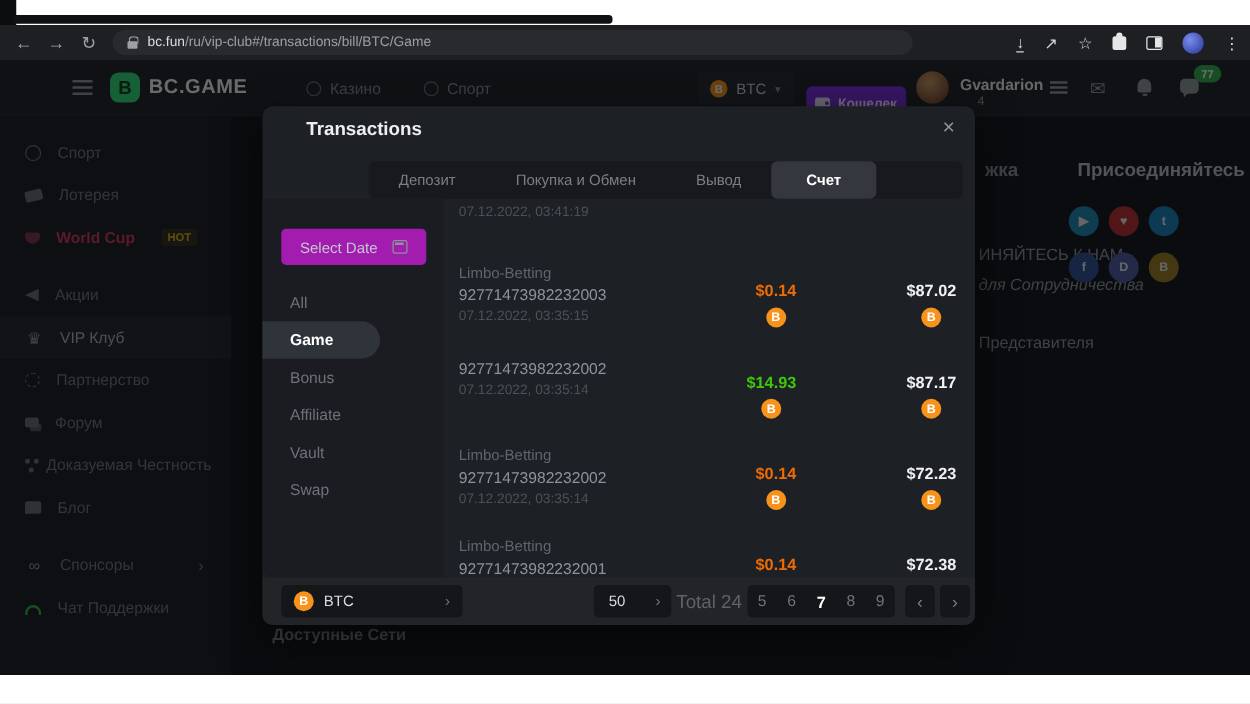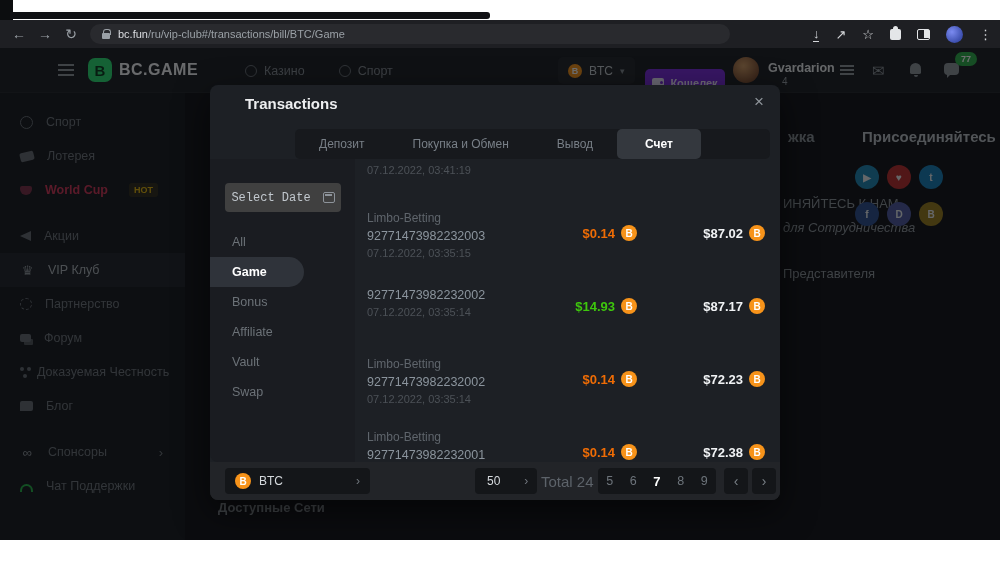--- a/index.html
+++ b/index.html
@@ -84,34 +84,34 @@
 
   
   .overlay { position:absolute; inset:0; background:rgba(6,7,9,.58); z-index:5; }
   .modal { position:absolute; left:210px; top:37px; width:570px; height:415px; background:#1d2025; border-radius:8px; box-shadow:0 12px 34px rgba(0,0,0,.55); z-index:10; }
   .modal-title { position:absolute; left:35px; top:10px; color:#edeef0; font-size:15px; font-weight:bold; }
   .modal-close { position:absolute; right:16px; top:7px; color:#8f959b; font-size:17px; cursor:pointer; }
   .tab-strip { position:absolute; left:85px; top:44px; width:475px; height:30px; background:#17191d; border-radius:5px; display:flex; align-items:center; }
   .tab { height:30px; display:flex; align-items:center; padding:0 24px; color:#787f87; font-size:12px; cursor:pointer; }
   .tab.active { background:#34383e; border-radius:5px; color:#fff; font-weight:bold; padding:0 28px; }
   .filter-col { position:absolute; left:0; top:74px; width:145px; bottom:38px; background:#1a1c21; border-radius:0 0 0 8px; }
-  .select-date { margin:24px 14px 0 15px; height:29px; background:#404040; border-radius:4px; display:flex; align-items:center; justify-content:center; gap:12px; cursor:pointer;font-family:Liberation Mono, monospace; }
+  .select-date { margin:24px 14px 0 15px; height:29px; background:#a21caf; border-radius:4px; display:flex; align-items:center; justify-content:center; gap:12px; cursor:pointer; }
   .select-date-label { color:#c2c8ce; font-size:12px; }
   .cal-ic { position:relative; width:12px; height:11px; border:1.5px solid #8d939a; border-radius:2px; }
   .cal-ic::before { content:""; position:absolute; left:1px; top:1px; width:7px; height:2px; background:#8d939a; }
   .filter-list { margin-top:15px; }
   .filter-item { height:30px; display:flex; align-items:center; padding-left:22px; color:#6c7278; font-size:12.5px; cursor:pointer; }
   .filter-item.active { width:94px; background:#2f333a; border-radius:0 15px 15px 0; color:#fff; font-weight:bold; }
   .tx-list { position:absolute; left:145px; right:0; top:74px; height:303px; overflow:hidden; }
   .partial-date { position:absolute; left:12px; top:5px; color:#4c5157; font-size:11px; }
   .tx-row { position:absolute; left:12px; right:12px; height:60px; }
   .tx-type { color:#5f656c; font-size:12px; line-height:14px; }
   .tx-id { color:#8b949d; font-size:12.5px; line-height:16px; margin-top:3px; }
   .tx-date { color:#4c5157; font-size:11px; line-height:13px; margin-top:3px; }
-  .tx-amount, .tx-balance { position:absolute; top:14px; display:flex; align-items:center; gap:6px; font-size:13px; font-weight:bold; }
+  .tx-amount, .tx-balance { position:absolute; top:14px; display:flex; align-items:center; gap:6px; font-size:13px; font-weight:bold;flex-direction:column; }
   .tx-amount { right:131px; }
   .tx-balance { right:3px; color:#f0f2f4; }
   .amt-orange { color:#ef6c05; }
   .amt-green { color:#3ec70d; }
   .modal-footer { position:absolute; left:0; right:0; bottom:0; height:38px; background:#222428; border-radius:0 0 8px 8px; }
   .ftr-btn { position:absolute; top:6px; height:26px; background:#141619; border-radius:4px; display:flex; align-items:center; cursor:pointer; }
   .btc-select { left:15px; width:145px; padding:0 10px; gap:8px; }
   .btc-select-label { color:#d6dade; font-size:12px; }
   .ftr-chev { color:#70767d; font-size:12px; margin-left:auto; }
   .size-select { left:265px; width:62px; padding:0 12px; gap:24px; }

